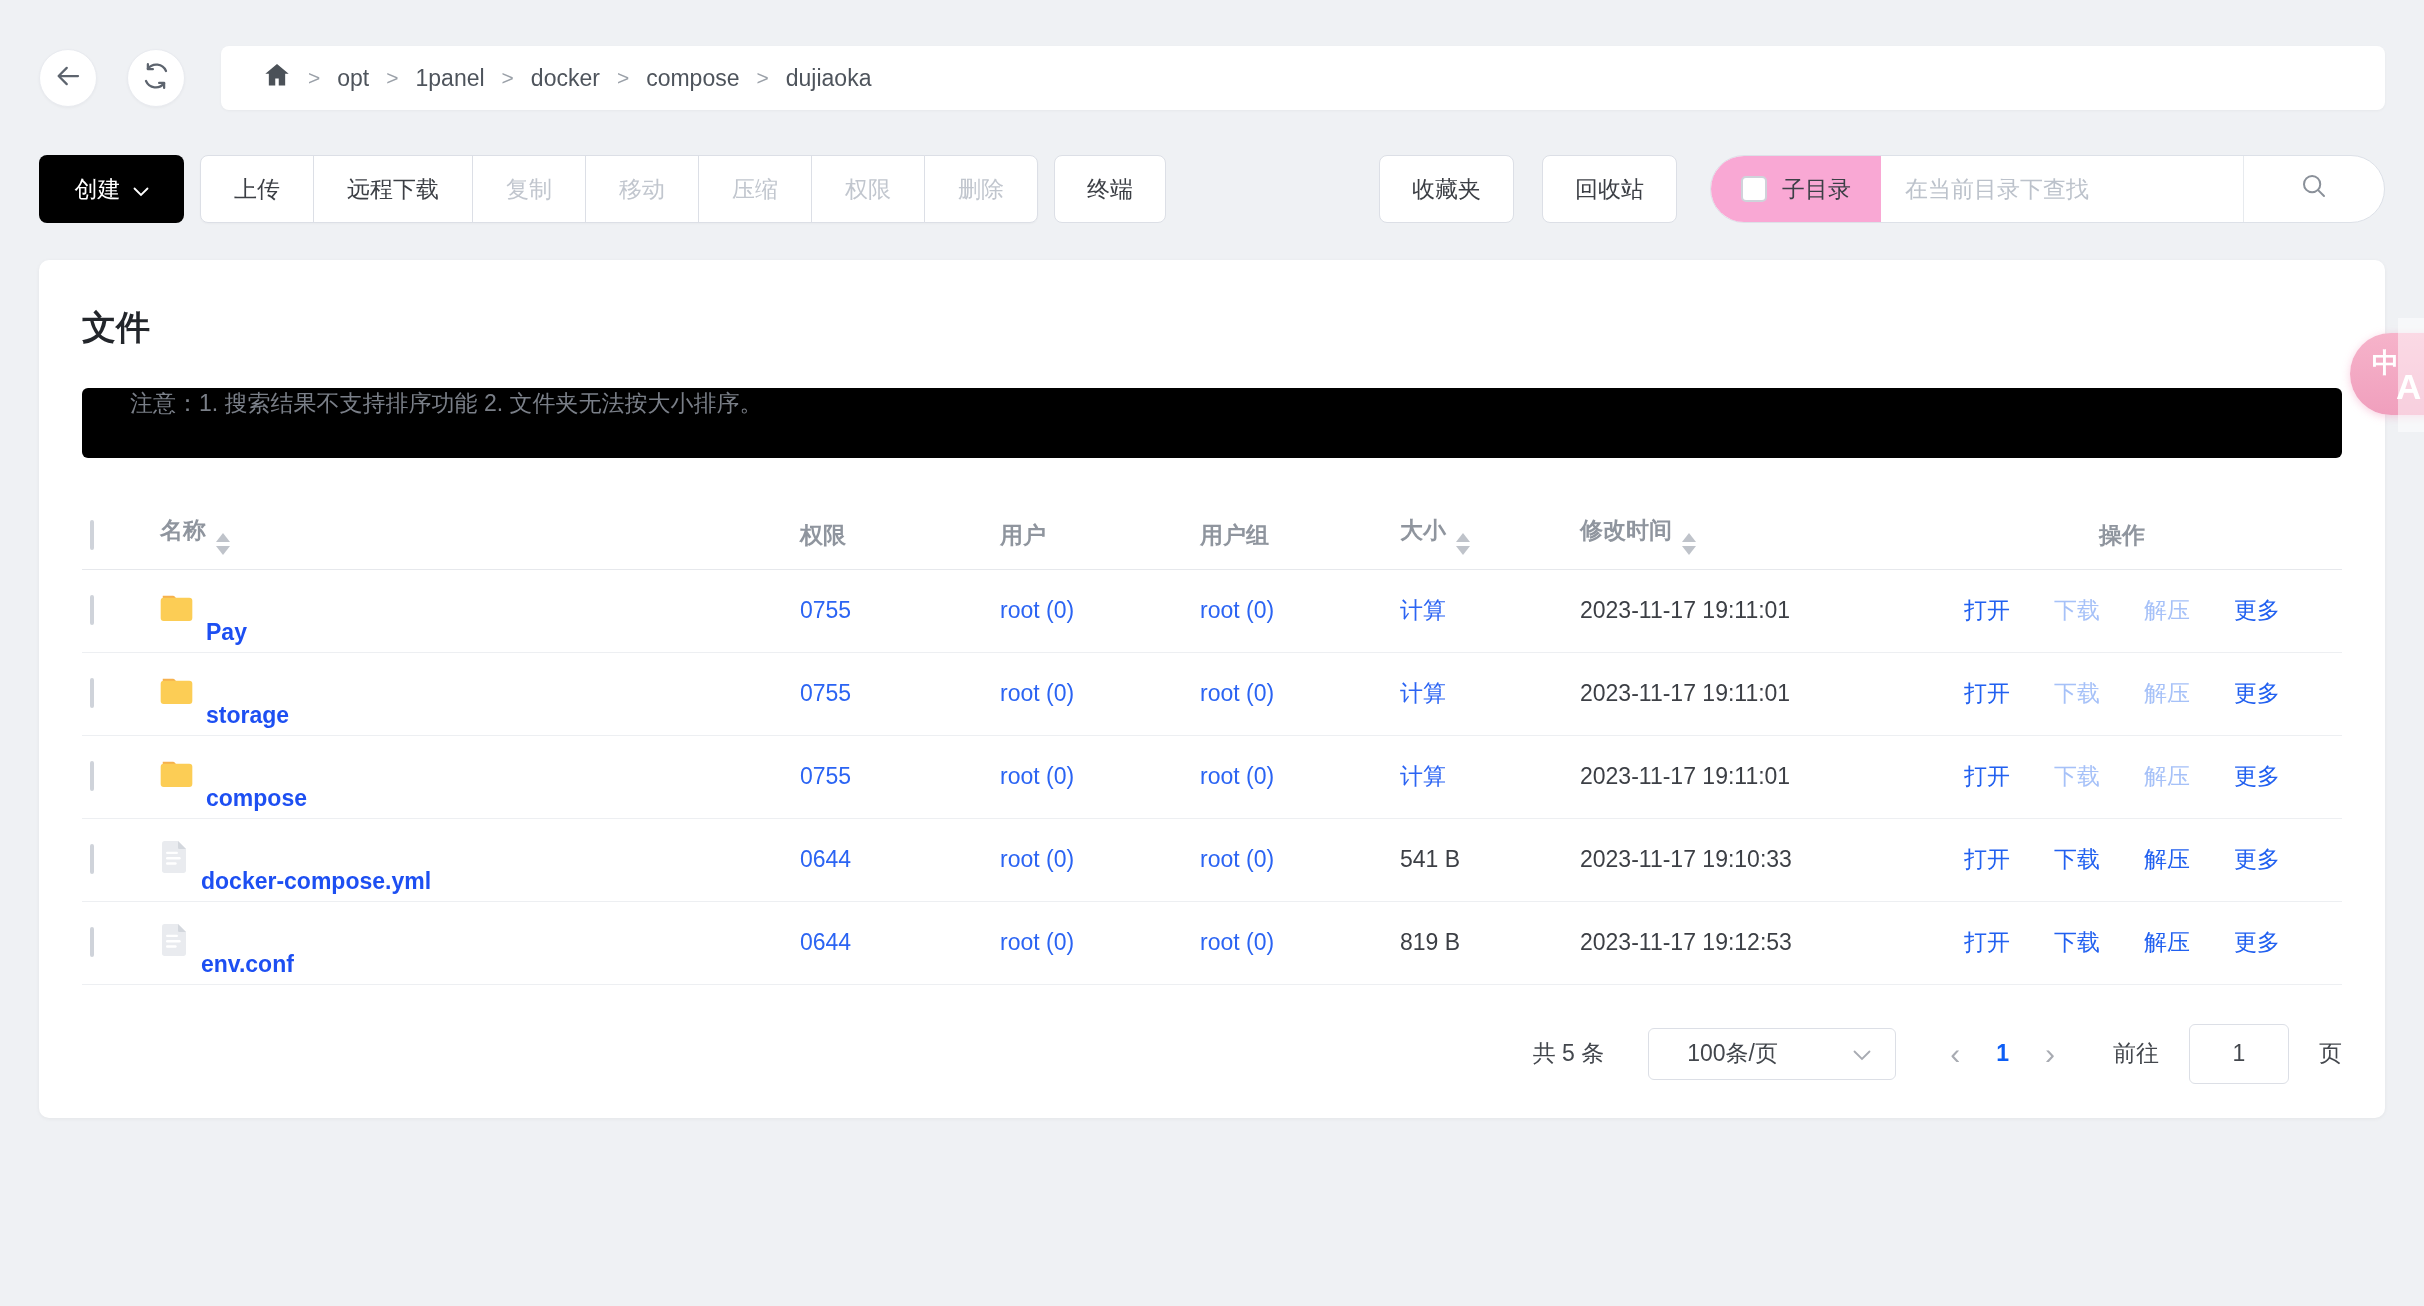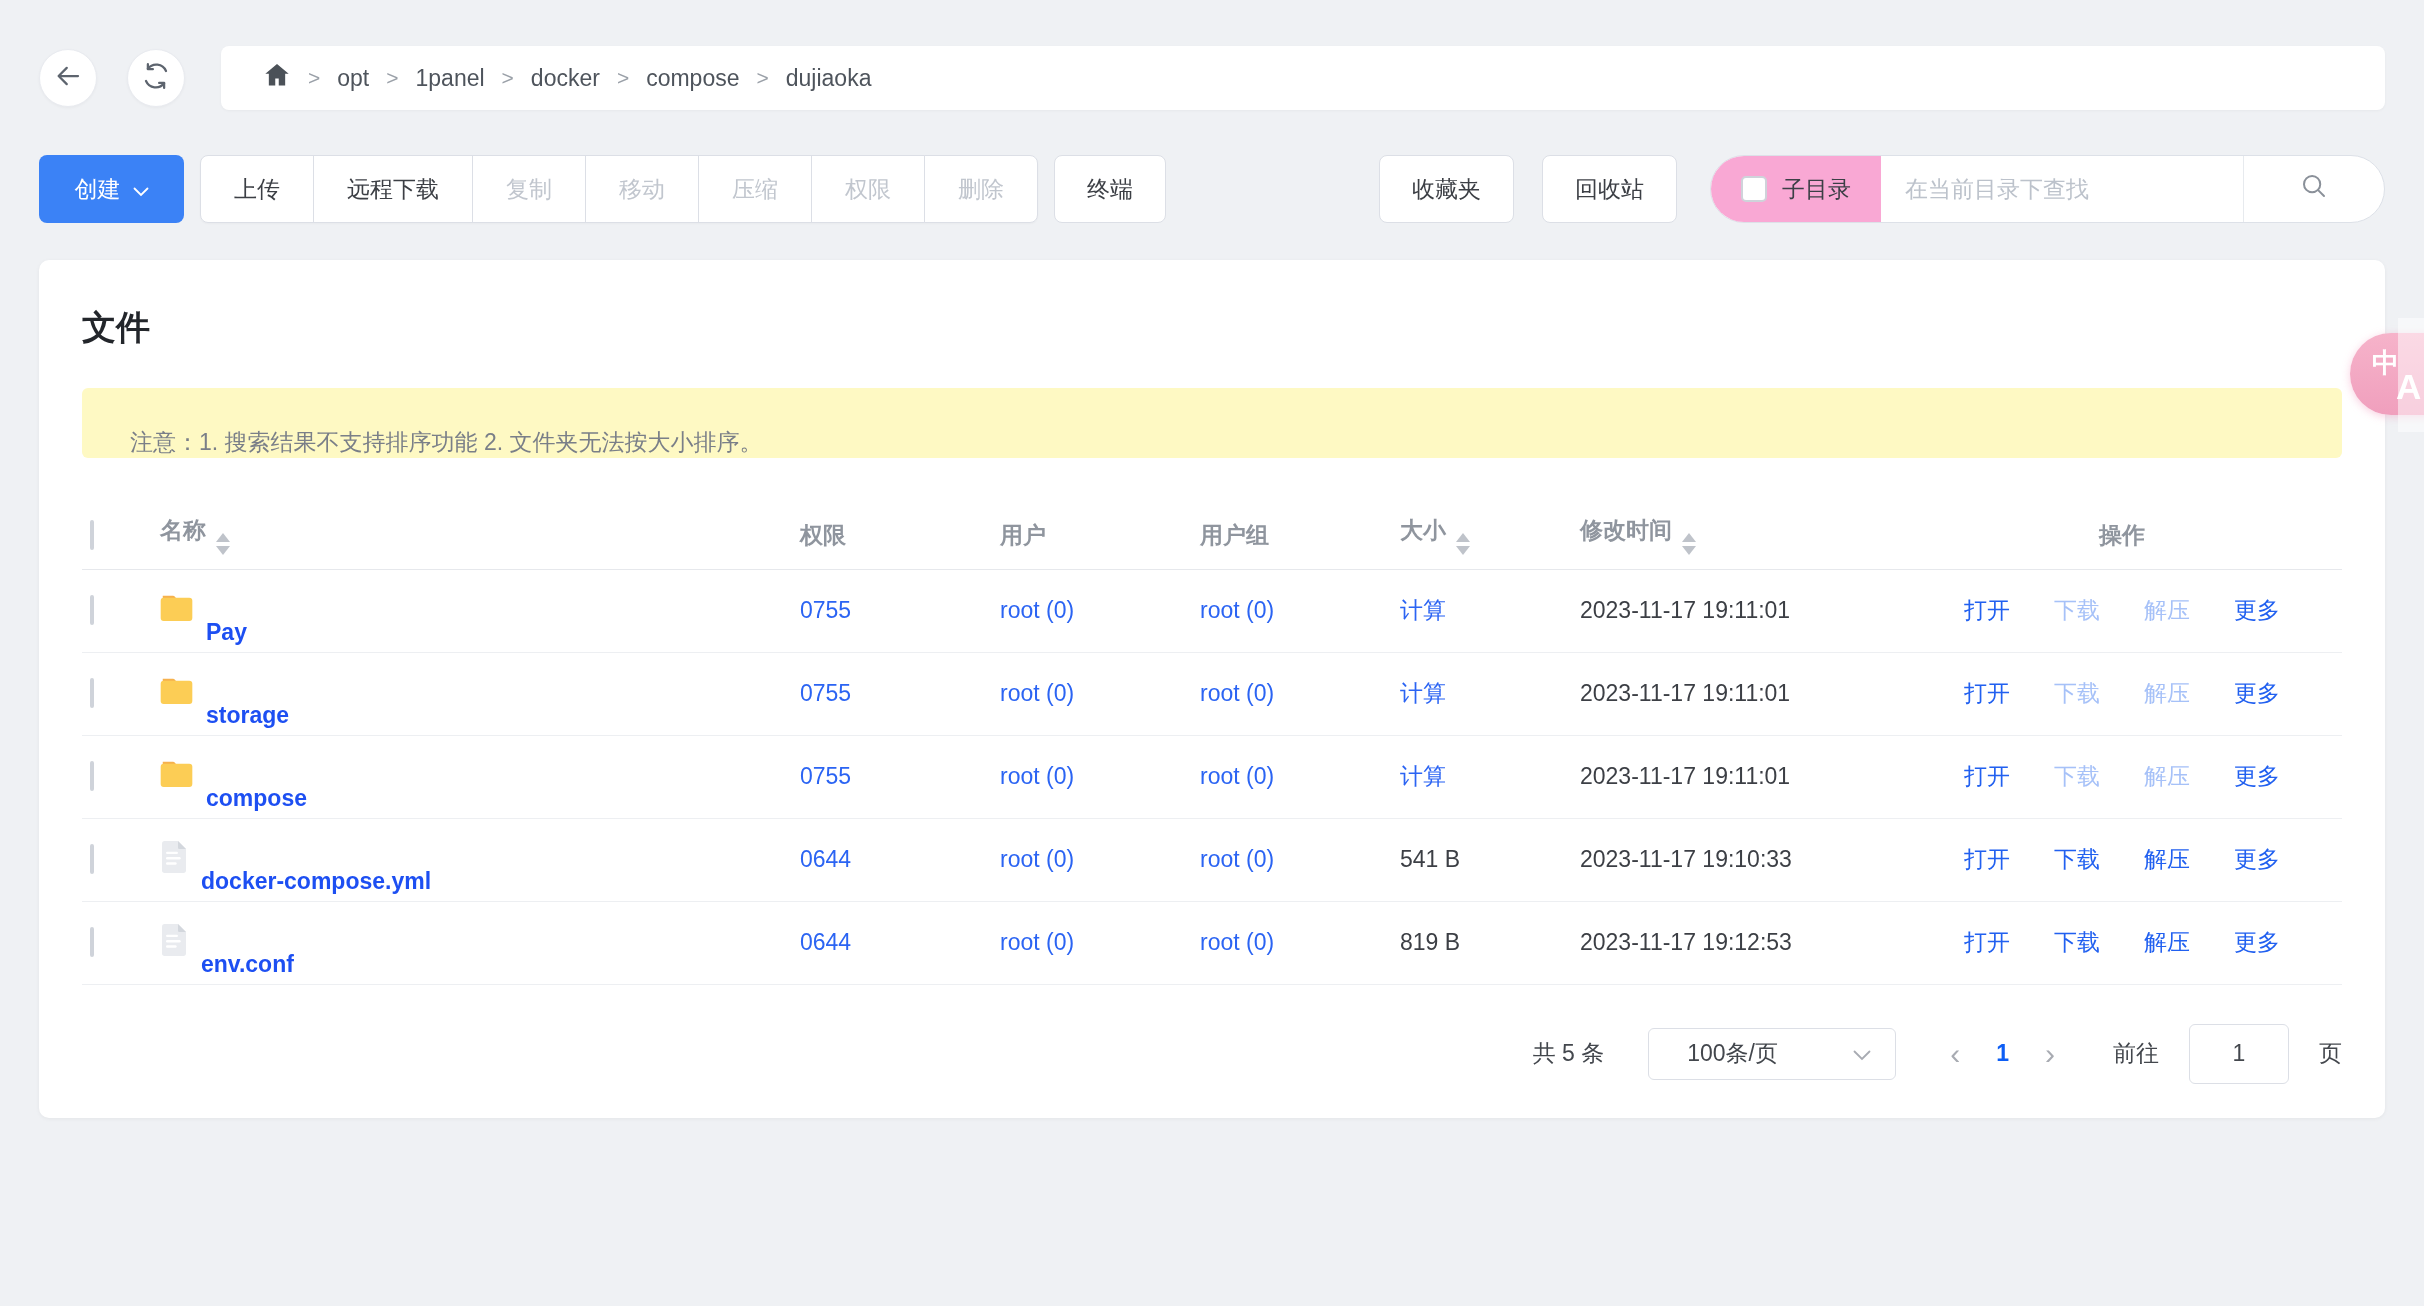--- a/index.html
+++ b/index.html
@@ -22,21 +22,21 @@
     flex:1; height:64px; background:#fff; border-radius:8px;
     box-shadow:0 1px 3px rgba(0,0,0,.04); display:flex; align-items:center;
     padding:0 42px; margin-left:6px; font-size:23px; color:#4e545c; gap:17px;
   }
   .breadcrumb-bar .sep { color:#9aa0a8; font-size:21px; }
   .crumb { cursor:pointer; }
   
   .toolbar { position:absolute; left:39px; top:155px; right:39px; height:68px; display:flex; align-items:center; font-size:23px; }
   .btn { height:68px; display:inline-flex; align-items:center; justify-content:center; cursor:pointer; font-size:23px; background:#fff; color:#3c3f45; }
   .btn-primary {
-    width:145px; background:#3b82f6; color:#fff; border-radius:8px; gap:12px; border:none; flex:none;
+    width:145px; background:#000000; color:#fff; border-radius:8px; gap:12px; border:none; flex:none;
   }
   .btn-group { display:flex; margin-left:16px; border-radius:8px; box-shadow:0 1px 2px rgba(0,0,0,.03); }
   .btn-group .btn { border:1px solid #dcdfe6; margin-left:-1px; padding:0 33px; }
   .btn-group .btn:first-child { border-radius:8px 0 0 8px; margin-left:0; }
   .btn-group .btn:last-child { border-radius:0 8px 8px 0; }
   .btn.disabled { color:#c1c6ce; cursor:not-allowed; }
   .btn-plain { border:1px solid #dcdfe6; border-radius:8px; padding:0 32px;font-family:Liberation Mono, monospace; }
   .ml16 { margin-left:16px; } .ml28 { margin-left:28px; } .ml33 { margin-left:33px; }
   .spacer { flex:1; }
   .search-pill {
@@ -51,22 +51,22 @@
   .pill-divider { width:1px; height:100%; background:#e7eaee; flex:none; }
   .search-btn { width:140px; height:100%; display:flex; align-items:center; justify-content:center; cursor:pointer; flex:none; }
   
   .card {
     position:absolute; left:39px; top:260px; right:39px; height:858px;
     background:#fff; border-radius:10px; box-shadow:0 1px 4px rgba(0,0,0,.05);
     padding:0 43px;
   }
   .card-title { margin-top:45px; font-size:34px; font-weight:bold; color:#23262b; }
   .notice {
-    margin-top:37px; height:70px; background:#fef9c3; border-radius:6px;
-    display:flex; align-items:flex-end; padding:0 48px; font-size:23px; color:#7a7f88;
+    margin-top:37px; height:70px; background:#000000; border-radius:6px;
+    display:flex; align-items:flex-start; padding:0 48px; font-size:23px; color:#7a7f88;
   }
   
   table { width:100%; border-collapse:collapse; table-layout:fixed; margin-top:44px; }
   th { height:67px; font-size:23px; color:#8f959e; font-weight:bold; text-align:left; border-bottom:1px solid #e6e8ec; padding:0 8px; }
   td { height:83px; font-size:23px; border-bottom:1px solid #edeff2; padding:0 8px; }
   th.center, td.center { text-align:center; }
   .name-cell { display:flex; align-items:center; gap:13px; }
   .caret { display:inline-flex; flex-direction:column; gap:4px; margin-left:10px; vertical-align:-4px; }
   .caret i { width:0; height:0; border-left:7px solid transparent; border-right:7px solid transparent; }
   .caret .up { border-bottom:9px solid #bfc3ca; }

